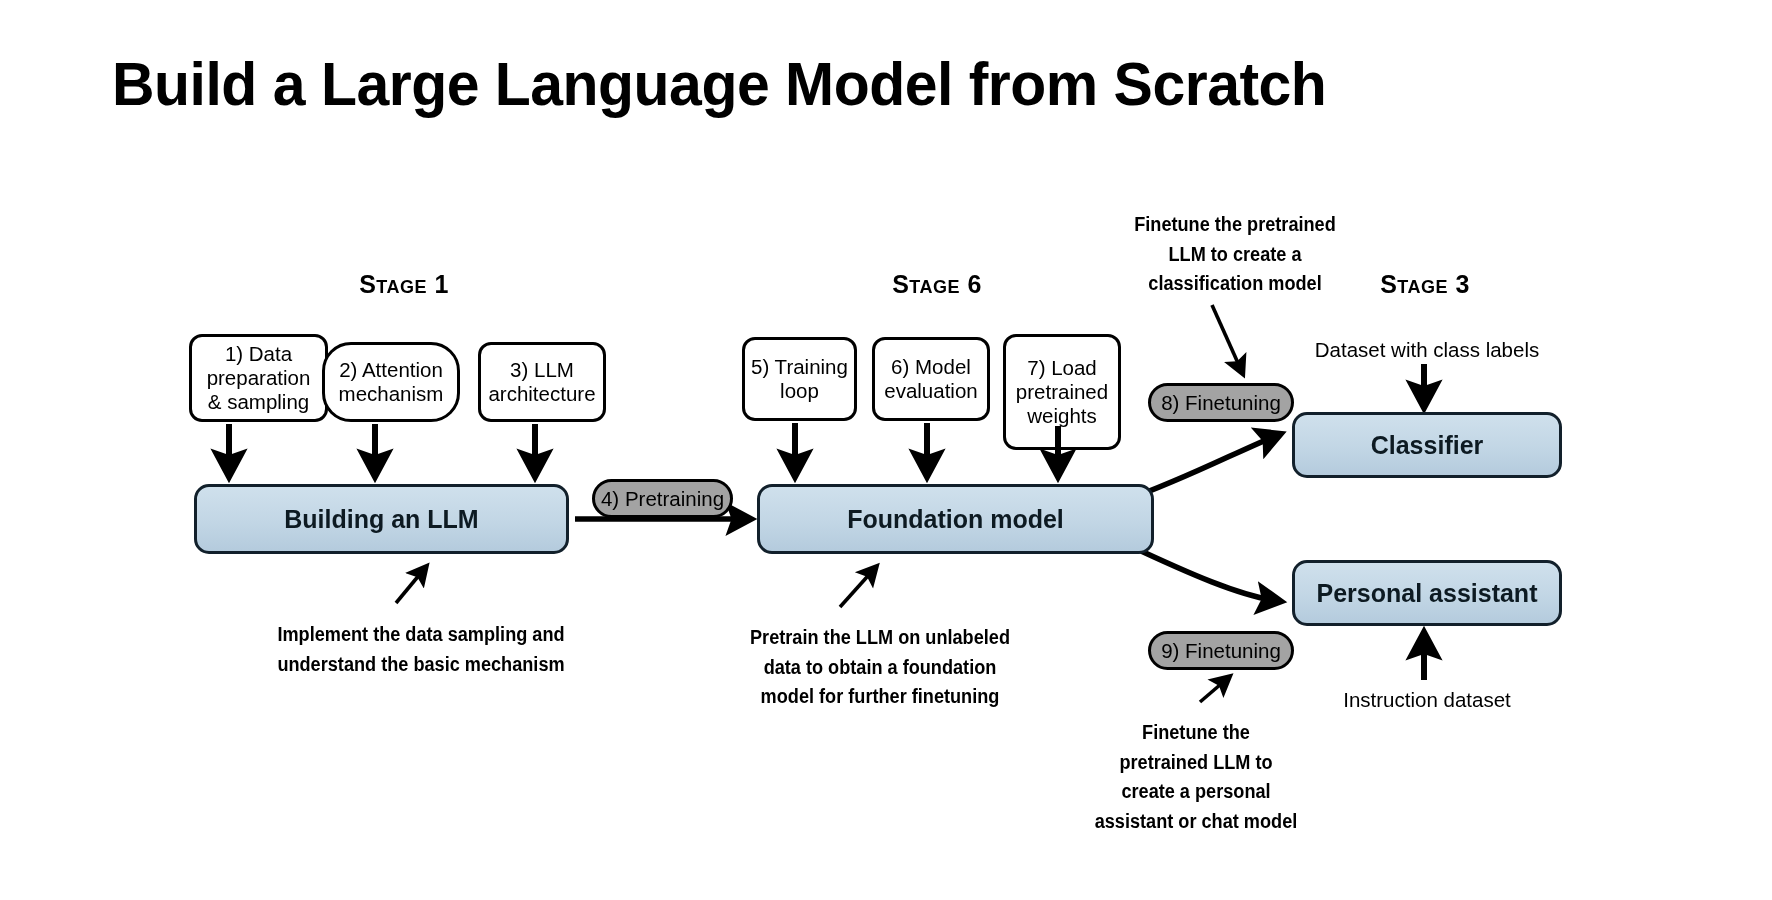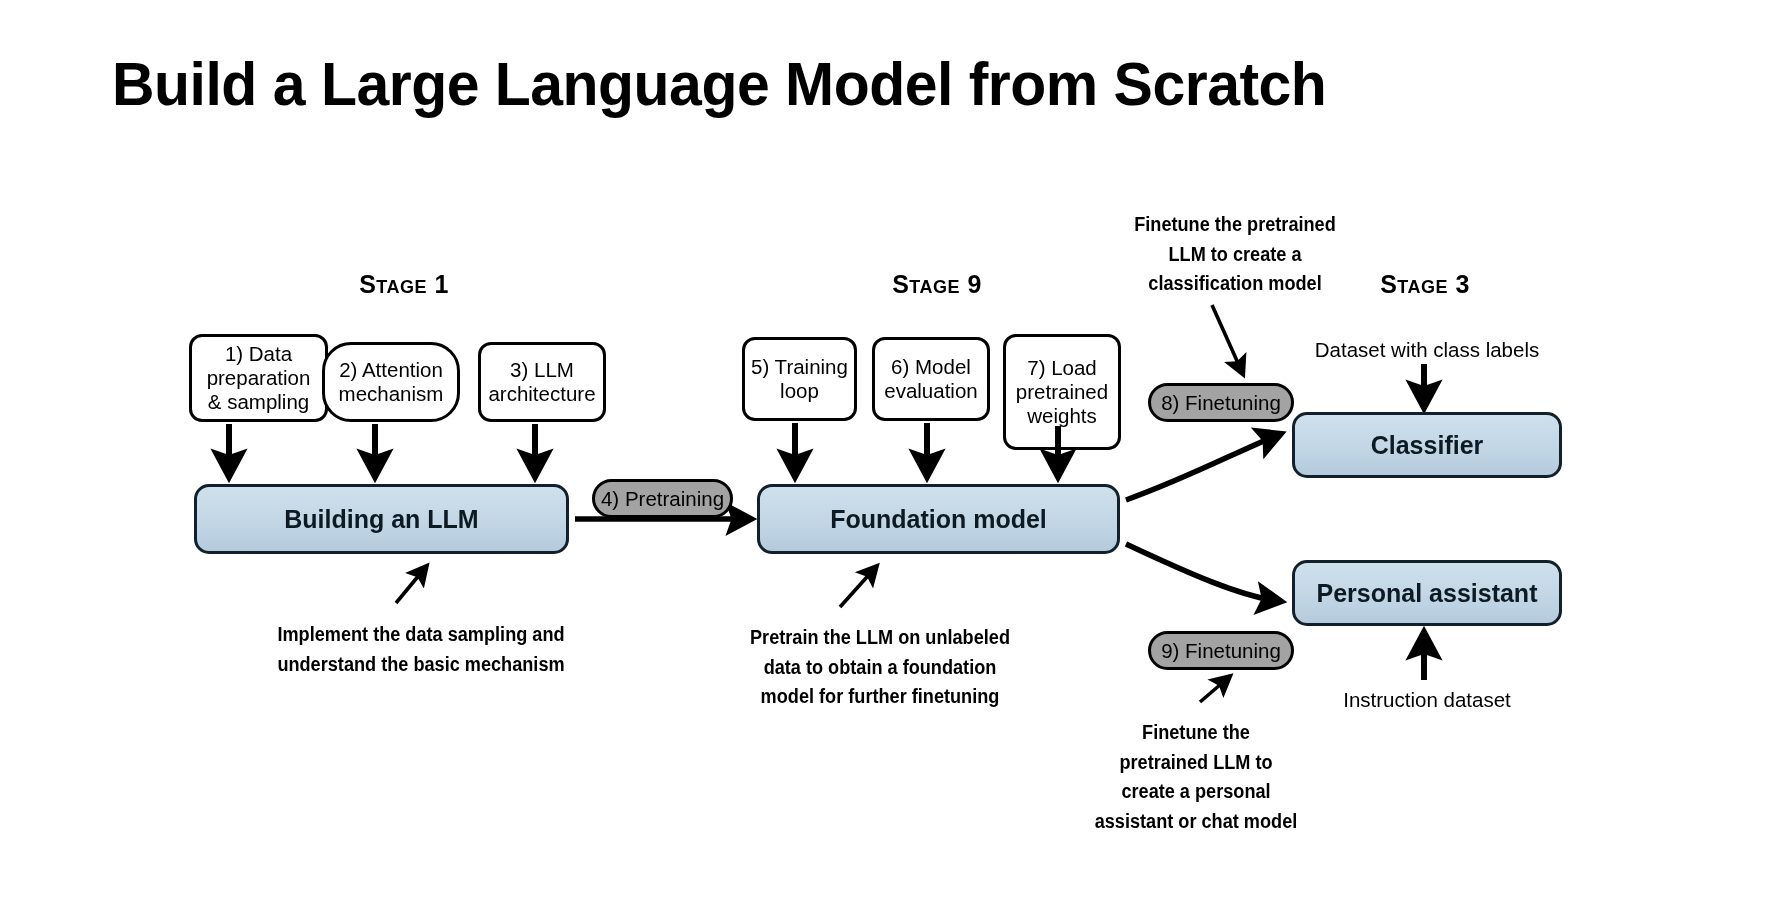--- a/index.html
+++ b/index.html
@@ -129,37 +129,37 @@
     pointer-events: none;
     z-index: 2;
   }
 </style>
 </head>
 <body>
 
 <div id="page-title">Build a Large Language Model from Scratch</div>
 
 <div class="stage-head" style="left:339px; top:270px; width:130px; text-align:center;">Stage 1</div>
-<div class="stage-head" style="left:872px; top:270px; width:130px; text-align:center;">Stage 9</div>
+<div class="stage-head" style="left:872px; top:270px; width:130px; text-align:center;">Stage 6</div>
 <div class="stage-head" style="left:1360px; top:270px; width:130px; text-align:center;">Stage 3</div>
 
 <div class="step-box" style="left:189px; top:334px; width:139px; height:88px;">1) Data preparation &amp; sampling</div>
 <div class="step-box" style="left:322px; top:342px; width:138px; height:80px;border-radius:29px;">2) Attention mechanism</div>
 <div class="step-box" style="left:478px; top:342px; width:128px; height:80px;">3) LLM architecture</div>
 
 <div class="step-box" style="left:742px; top:337px; width:115px; height:84px;">5) Training loop</div>
 <div class="step-box" style="left:872px; top:337px; width:118px; height:84px;">6) Model evaluation</div>
 <div class="step-box" style="left:1003px; top:334px; width:118px; height:116px;">7) Load pretrained weights</div>
 
 <div class="pill-box" style="left:592px; top:479px; width:141px; height:39px;">4) Pretraining</div>
 <div class="pill-box" style="left:1148px; top:383px; width:146px; height:39px;">8) Finetuning</div>
 <div class="pill-box" style="left:1148px; top:631px; width:146px; height:39px;">9) Finetuning</div>
 
 <div class="blue-box" style="left:194px; top:484px; width:375px; height:70px;">Building an LLM</div>
-<div class="blue-box" style="left:757px; top:484px; width:363px; height:70px;">Foundation model</div>
+<div class="blue-box" style="left:757px; top:484px; width:397px; height:70px;">Foundation model</div>
 <div class="blue-box" style="left:1292px; top:412px; width:270px; height:66px;">Classifier</div>
 <div class="blue-box" style="left:1292px; top:560px; width:270px; height:66px;">Personal assistant</div>
 
 <div class="plain-caption" style="left:1292px; top:338px; width:270px;">Dataset with class labels</div>
 <div class="plain-caption" style="left:1292px; top:688px; width:270px;">Instruction dataset</div>
 
 <div class="annot" style="left:246px; top:620px; width:350px;">
   <div>Implement the data sampling and</div>
   <div>understand the basic mechanism</div>
 </div>

